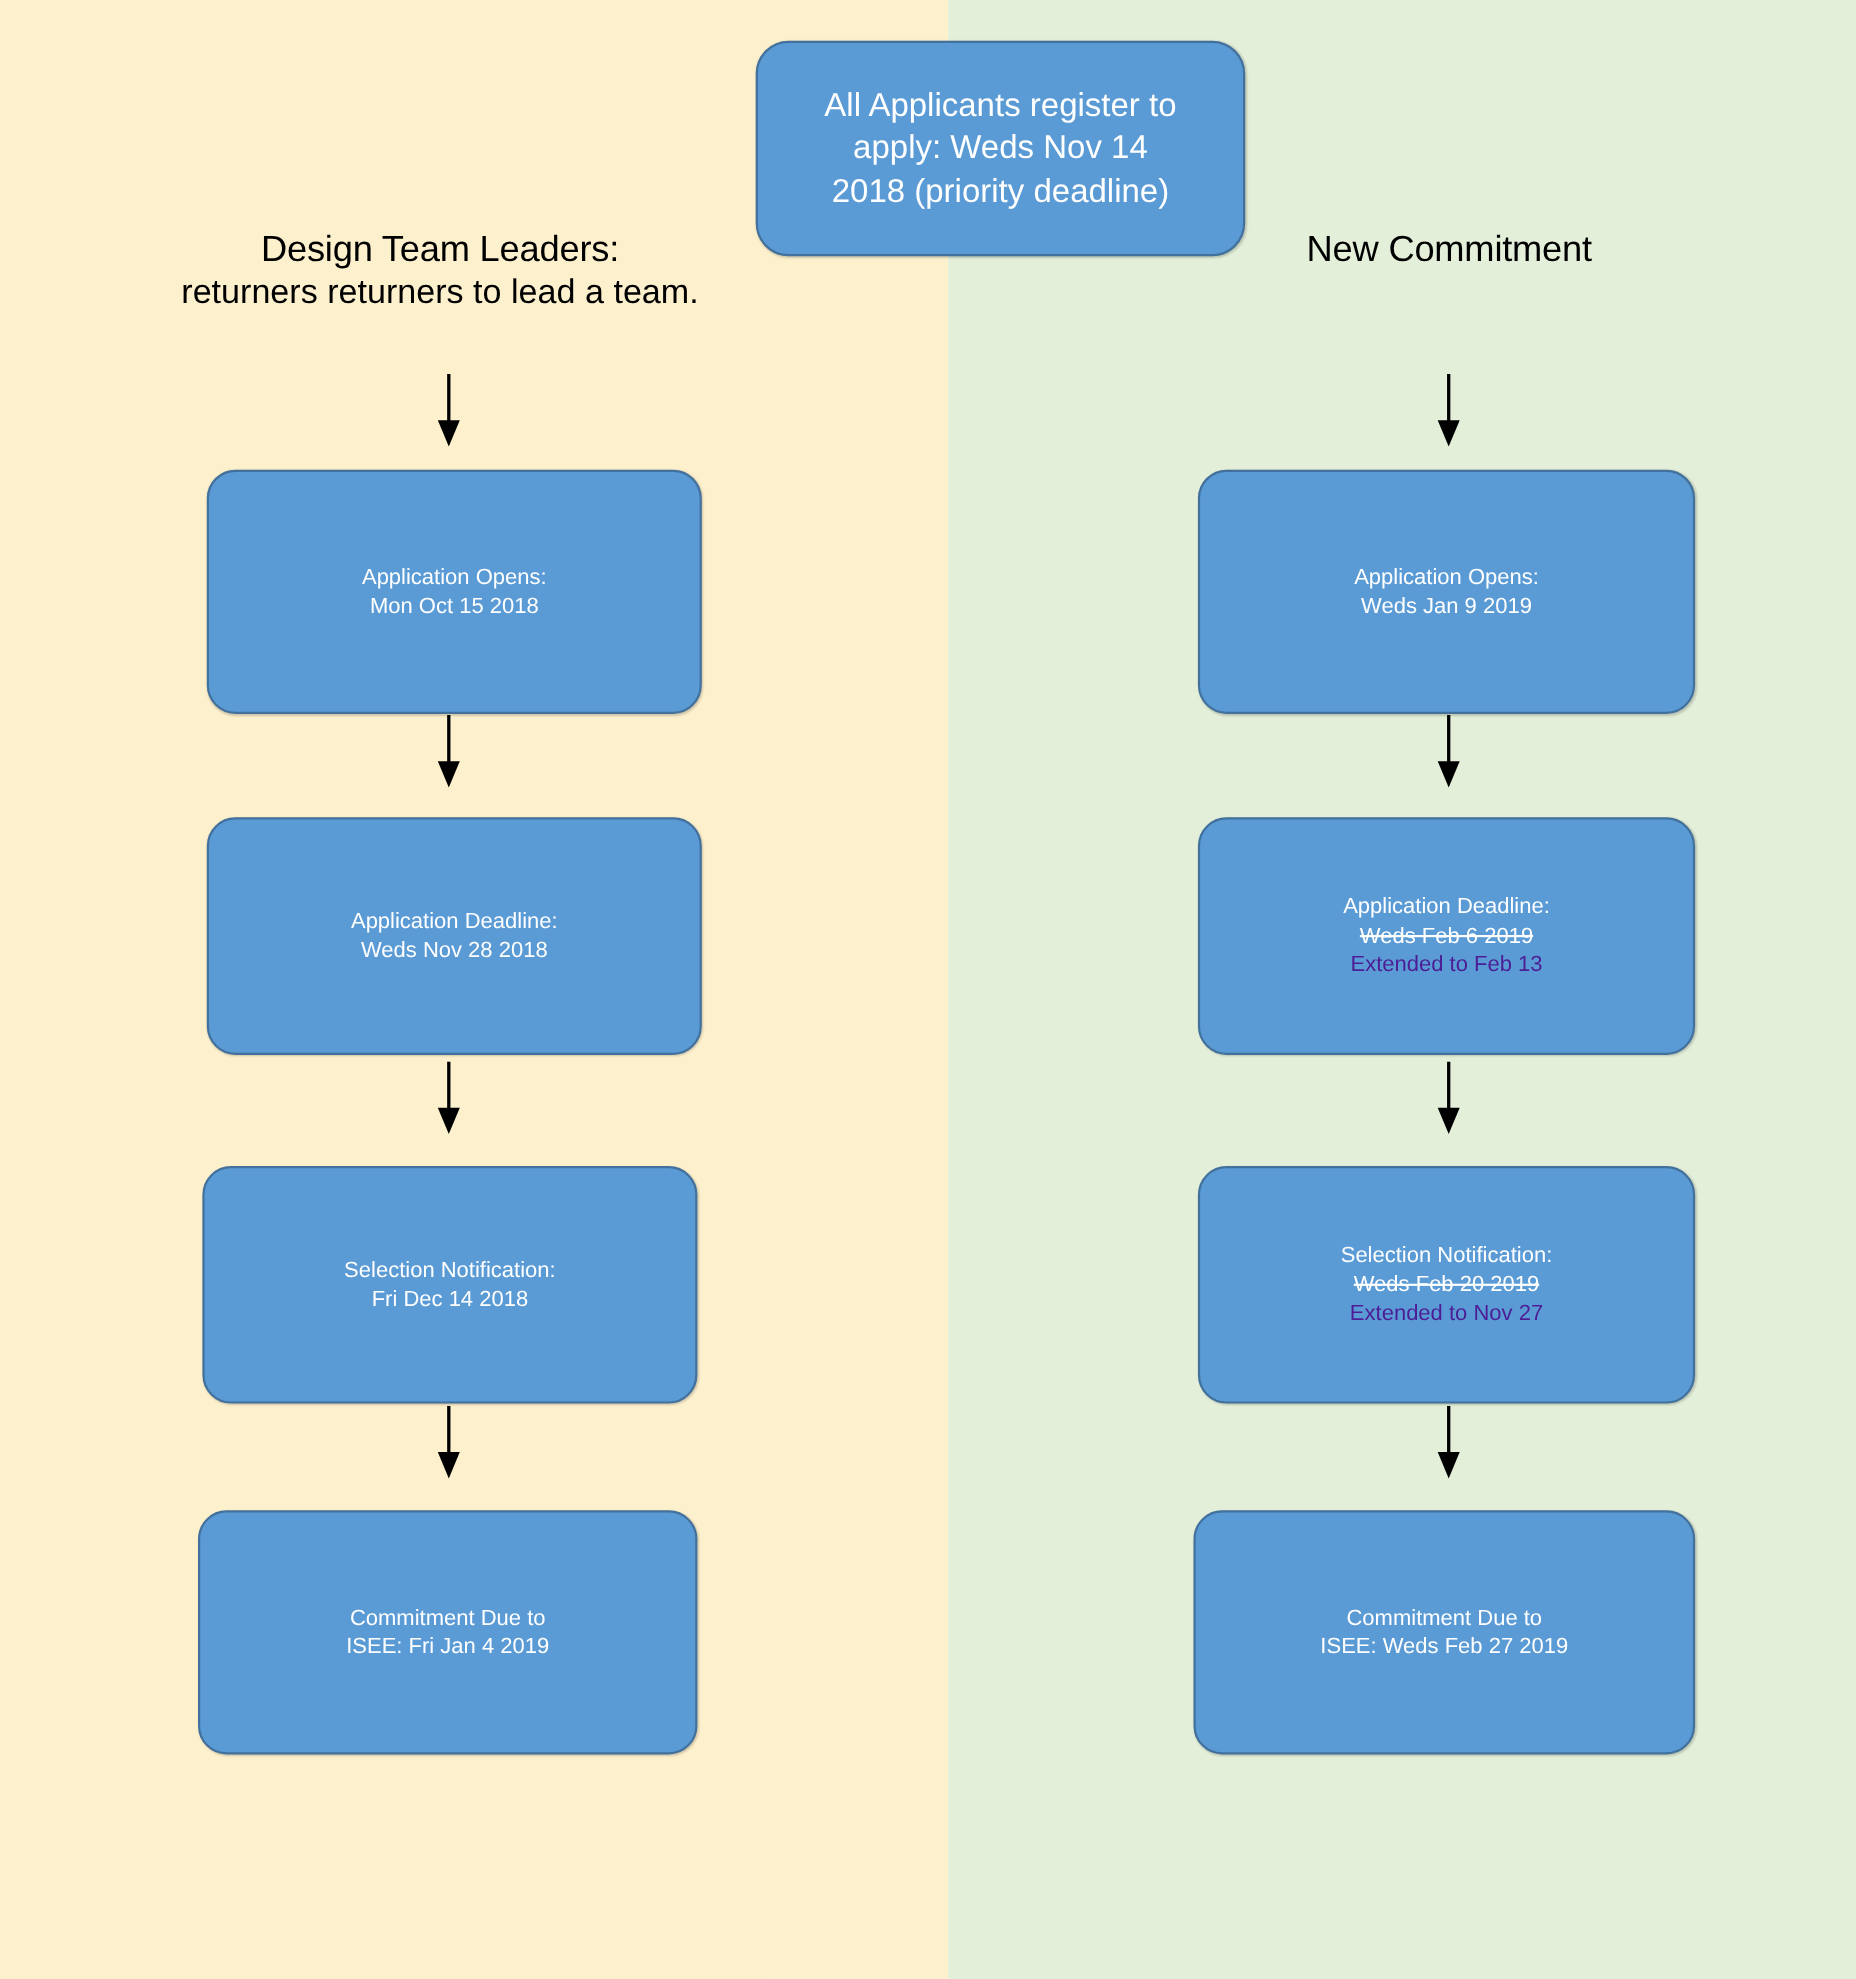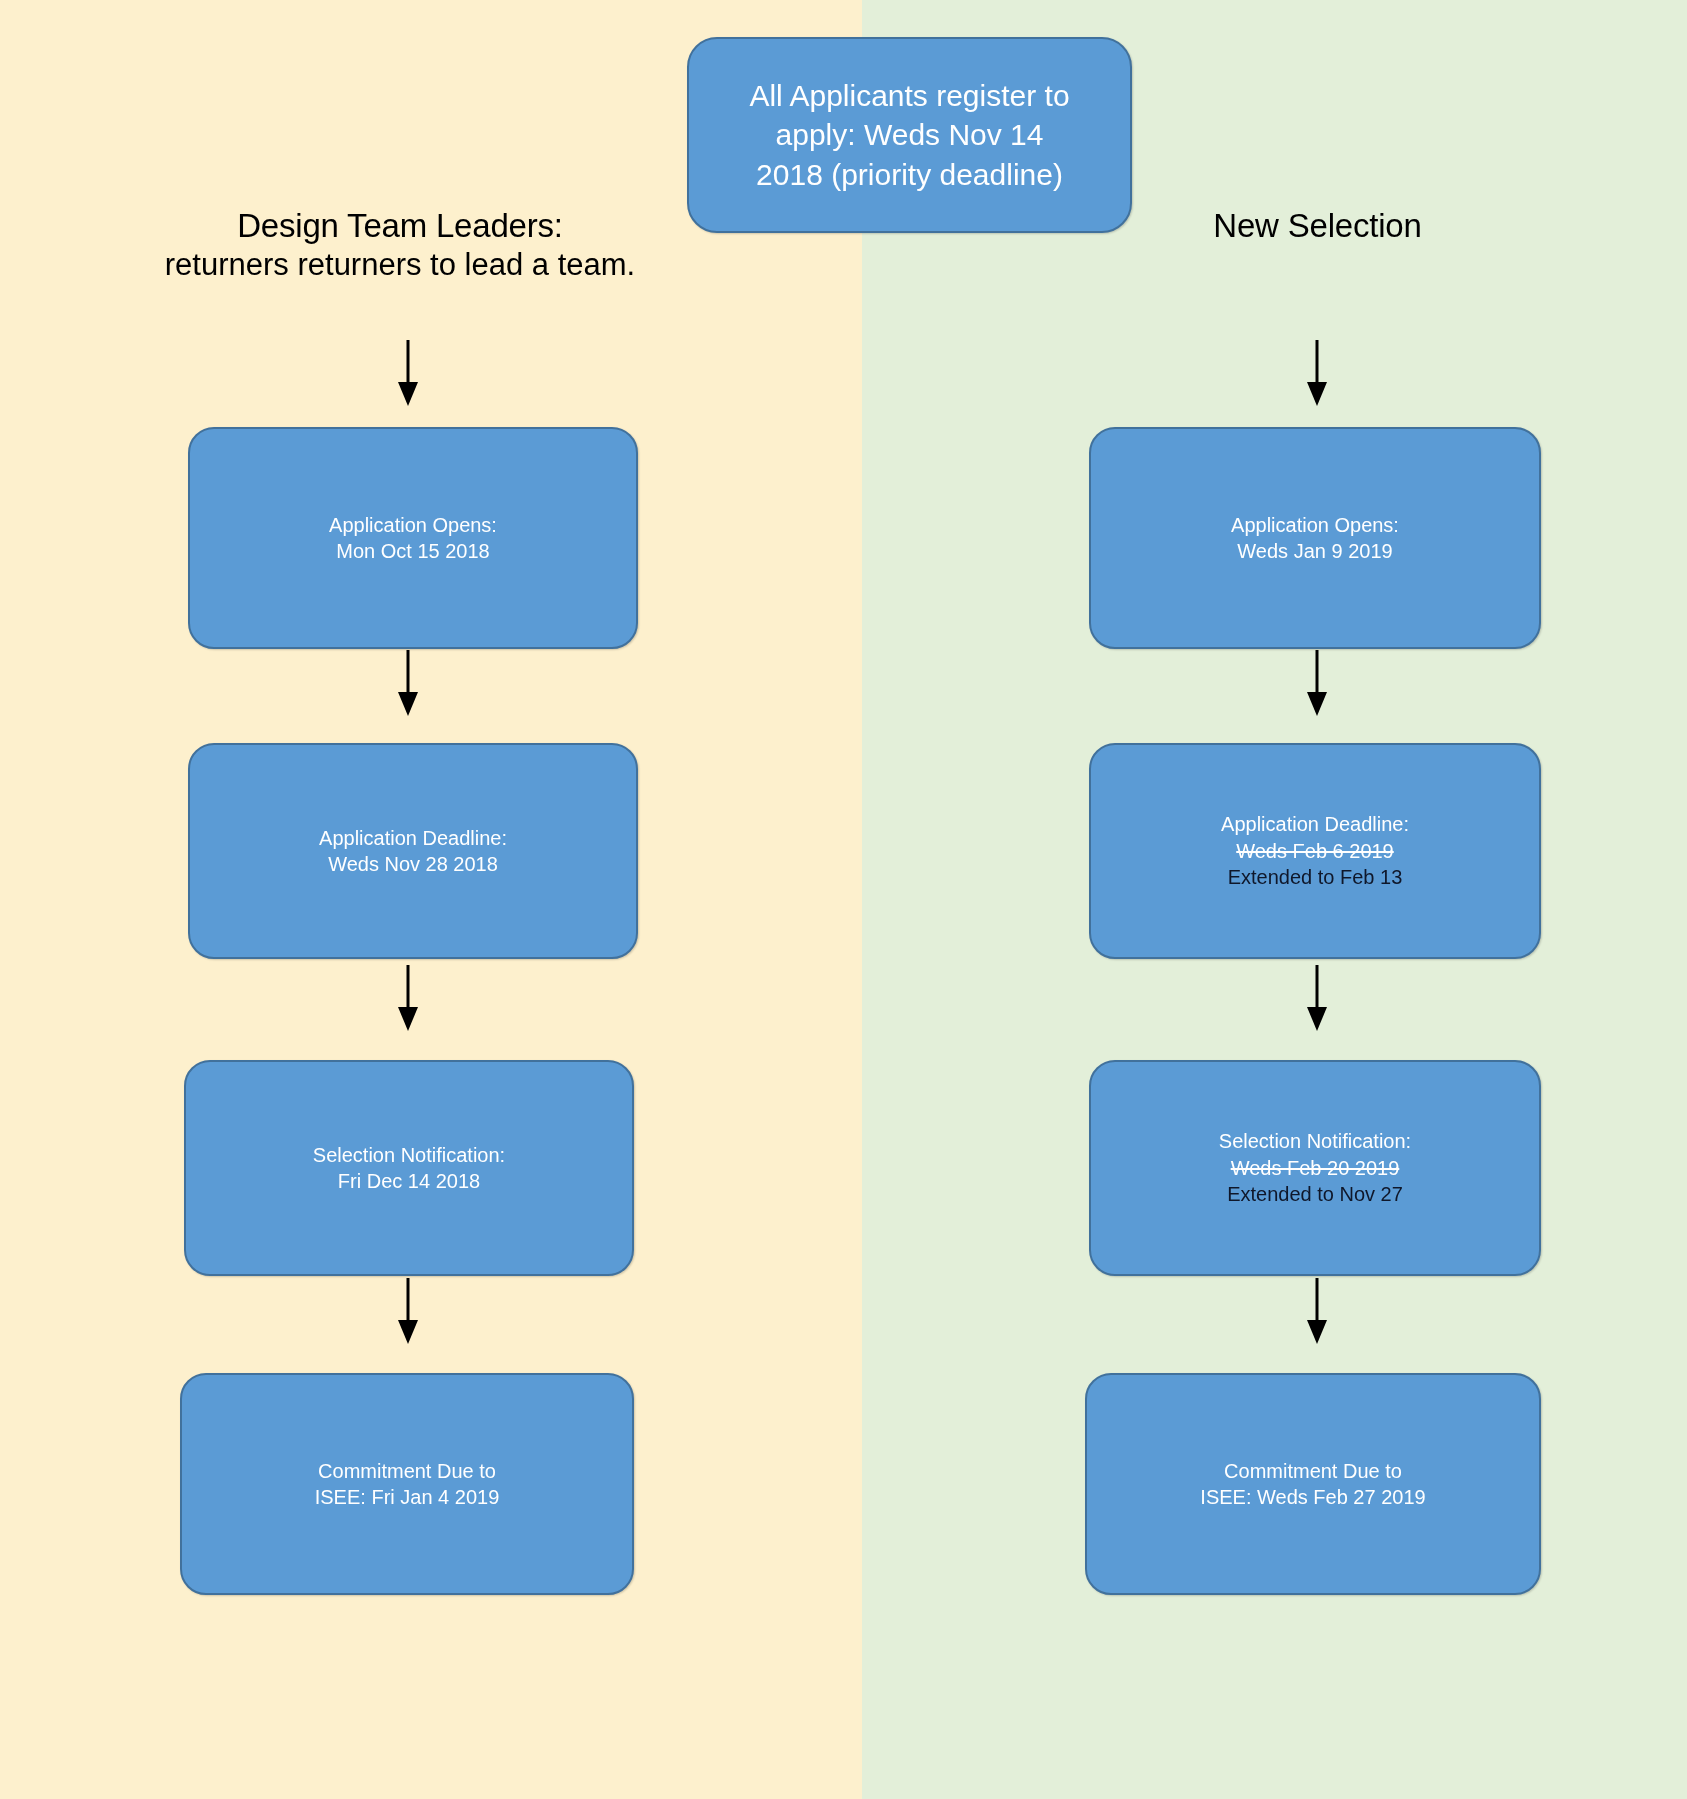--- a/index.html
+++ b/index.html
@@ -67,21 +67,21 @@
     font-size: 20px;
     line-height: 1.32;
     box-shadow: 1px 1px 2px rgba(0,0,0,0.18);
   }
   .node .line { display: block; white-space: nowrap; }
   .node .struck {
     text-decoration: line-through;
     text-decoration-thickness: 2px;
   }
   .node .extended {
-    color: #0f172a;
+    color: #4c1d95;
   }
 
   #node-top {
     left: 687px;
     top: 37px;
     width: 445px;
     height: 196px;
     border-radius: 30px;
     font-size: 30px;
   }
@@ -106,21 +106,21 @@
     <span class="line">apply: Weds Nov 14</span>
     <span class="line">2018 (priority deadline)</span>
   </div>
 
   <div class="col-header" id="header-left" style="left:60px; top:205px; width:680px;">
     <span class="title">Design Team Leaders:</span>
     <span class="sub">returners returners to lead a team.</span>
   </div>
 
   <div class="col-header" id="header-right" style="left:1025px; top:205px; width:585px;">
-    <span class="title">New Selection</span>
+    <span class="title">New Commitment</span>
   </div>
 
   <div class="arrow" style="left:388px; top:340px;">
     <svg width="40" height="68" viewBox="0 0 40 68" aria-hidden="true">
       <line x1="20" y1="0" x2="20" y2="48" stroke="#000000" stroke-width="3"></line>
       <polygon points="20,66 10,42 30,42" fill="#000000"></polygon>
     </svg>
   </div>
   <div class="arrow" style="left:388px; top:650px;">
     <svg width="40" height="68" viewBox="0 0 40 68" aria-hidden="true">

